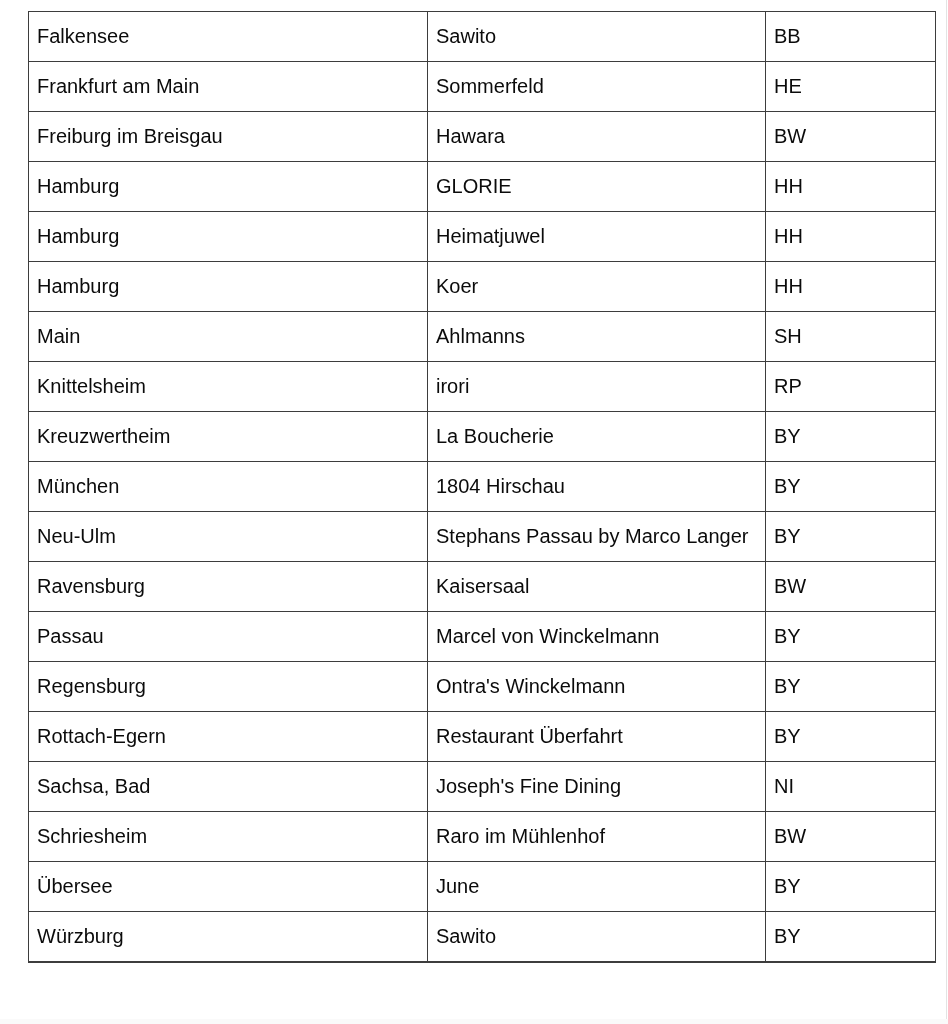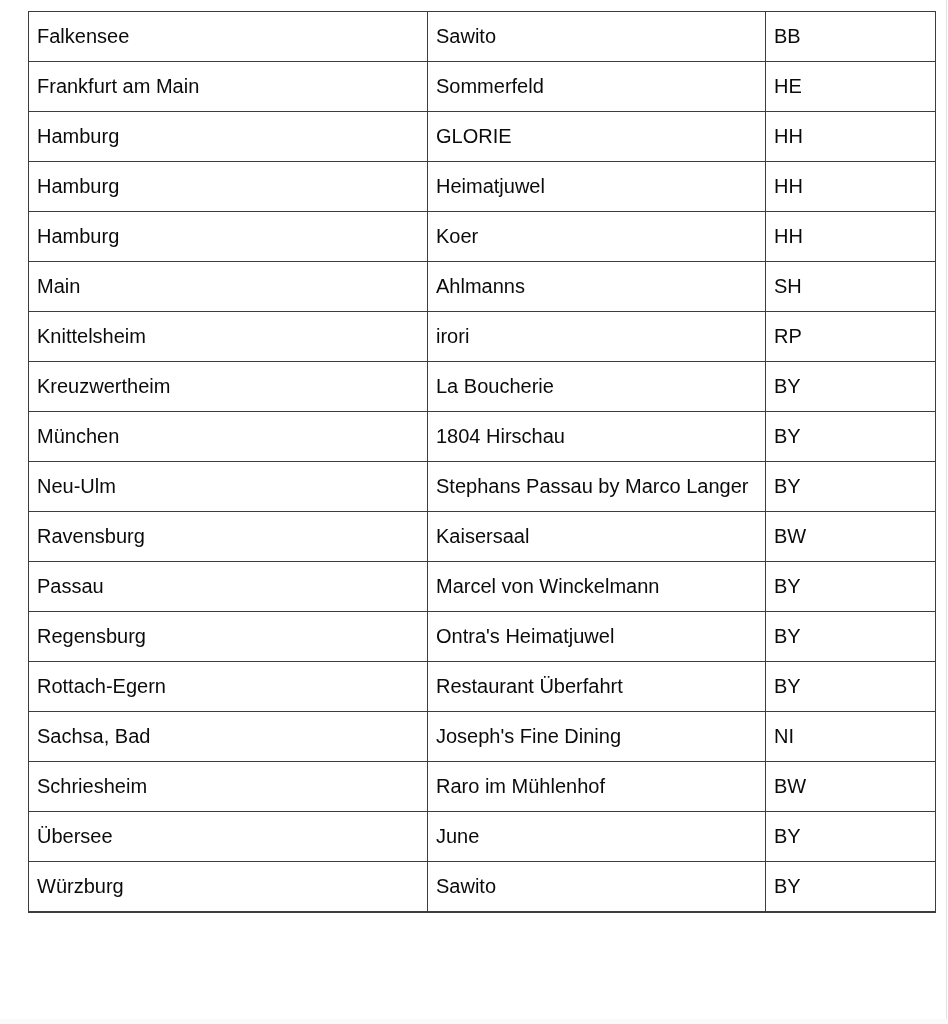--- a/index.html
+++ b/index.html
@@ -73,20 +73,25 @@
           <td>Falkensee</td>
           <td>Sawito</td>
           <td>BB</td>
         </tr>
         <tr>
           <td>Frankfurt am Main</td>
           <td>Sommerfeld</td>
           <td>HE</td>
         </tr>
         <tr>
+          <td>Freiburg im Breisgau</td>
+          <td>Hawara</td>
+          <td>BW</td>
+        </tr>
+        <tr>
           <td>Hamburg</td>
           <td>GLORIE</td>
           <td>HH</td>
         </tr>
         <tr>
           <td>Hamburg</td>
           <td>Heimatjuwel</td>
           <td>HH</td>
         </tr>
         <tr>
@@ -124,21 +129,21 @@
           <td>Kaisersaal</td>
           <td>BW</td>
         </tr>
         <tr>
           <td>Passau</td>
           <td>Marcel von Winckelmann</td>
           <td>BY</td>
         </tr>
         <tr>
           <td>Regensburg</td>
-          <td>Ontra's Heimatjuwel</td>
+          <td>Ontra's Winckelmann</td>
           <td>BY</td>
         </tr>
         <tr>
           <td>Rottach-Egern</td>
           <td>Restaurant Überfahrt</td>
           <td>BY</td>
         </tr>
         <tr>
           <td>Sachsa, Bad</td>
           <td>Joseph's Fine Dining</td>

